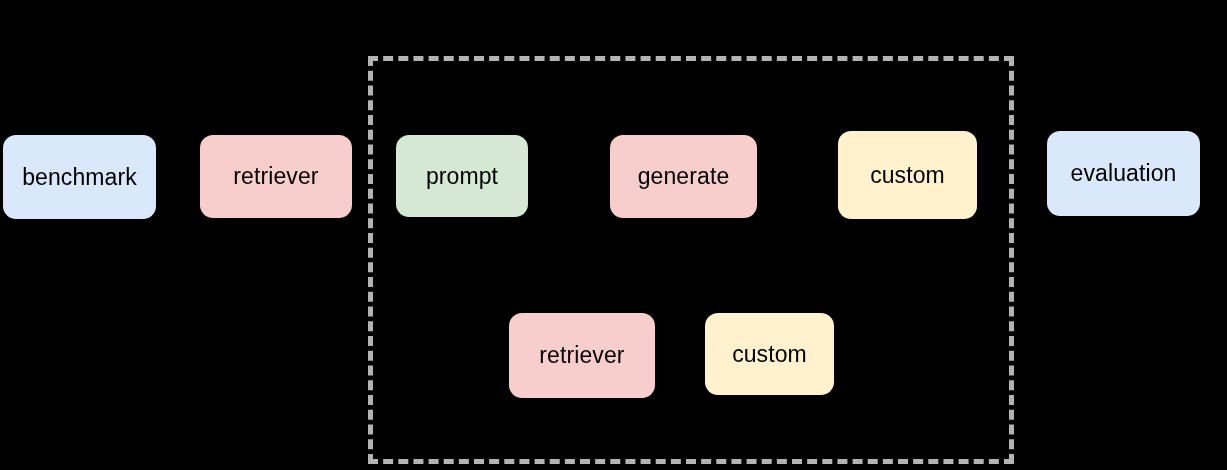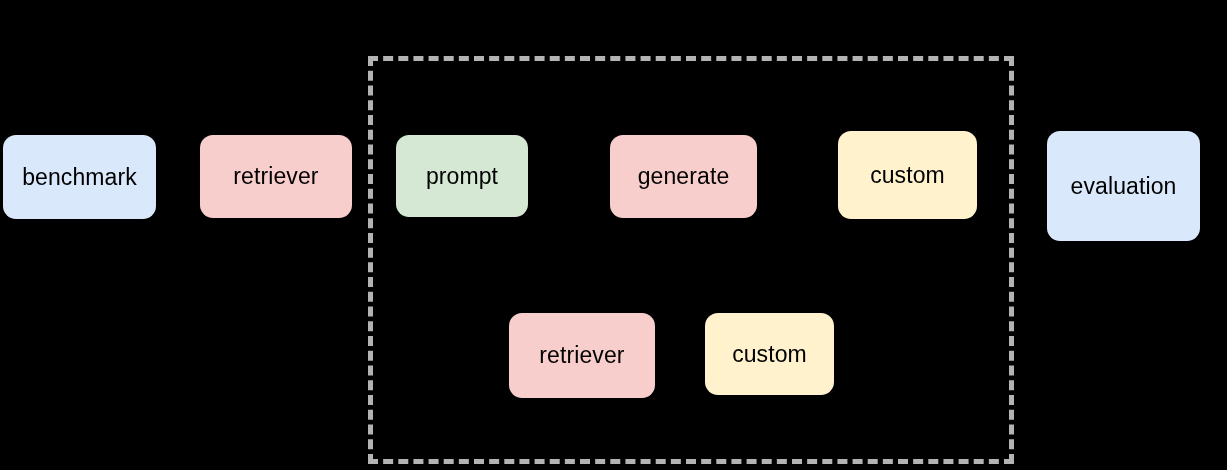--- a/index.html
+++ b/index.html
@@ -58,21 +58,21 @@
   </div>
 
   <div class="node" style="left: 396px; top: 135px; width: 132px; height: 82px; background: rgb(213, 232, 212); color: rgb(0, 0, 0);">
     <span>prompt</span>
   </div>
 
   <div class="node" style="left: 838px; top: 131px; width: 139px; height: 88px; background: rgb(255, 242, 204); color: rgb(0, 0, 0);">
     <span>custom</span>
   </div>
 
-  <div class="node" style="left: 1047px; top: 131px; width: 153px; height: 110px; background: rgb(218, 232, 252); color: rgb(0, 0, 0);">
+  <div class="node" style="left: 1047px; top: 131px; width: 153px; height: 85px; background: rgb(218, 232, 252); color: rgb(0, 0, 0);">
     <span>evaluation</span>
   </div>
 
   <div class="node" style="left: 509px; top: 313px; width: 146px; height: 85px; background: rgb(248, 206, 204); color: rgb(0, 0, 0);">
     <span>retriever</span>
   </div>
 
   <div class="node" style="left: 705px; top: 313px; width: 129px; height: 82px; background: rgb(255, 242, 204); color: rgb(0, 0, 0);">
     <span>custom</span>
   </div>

